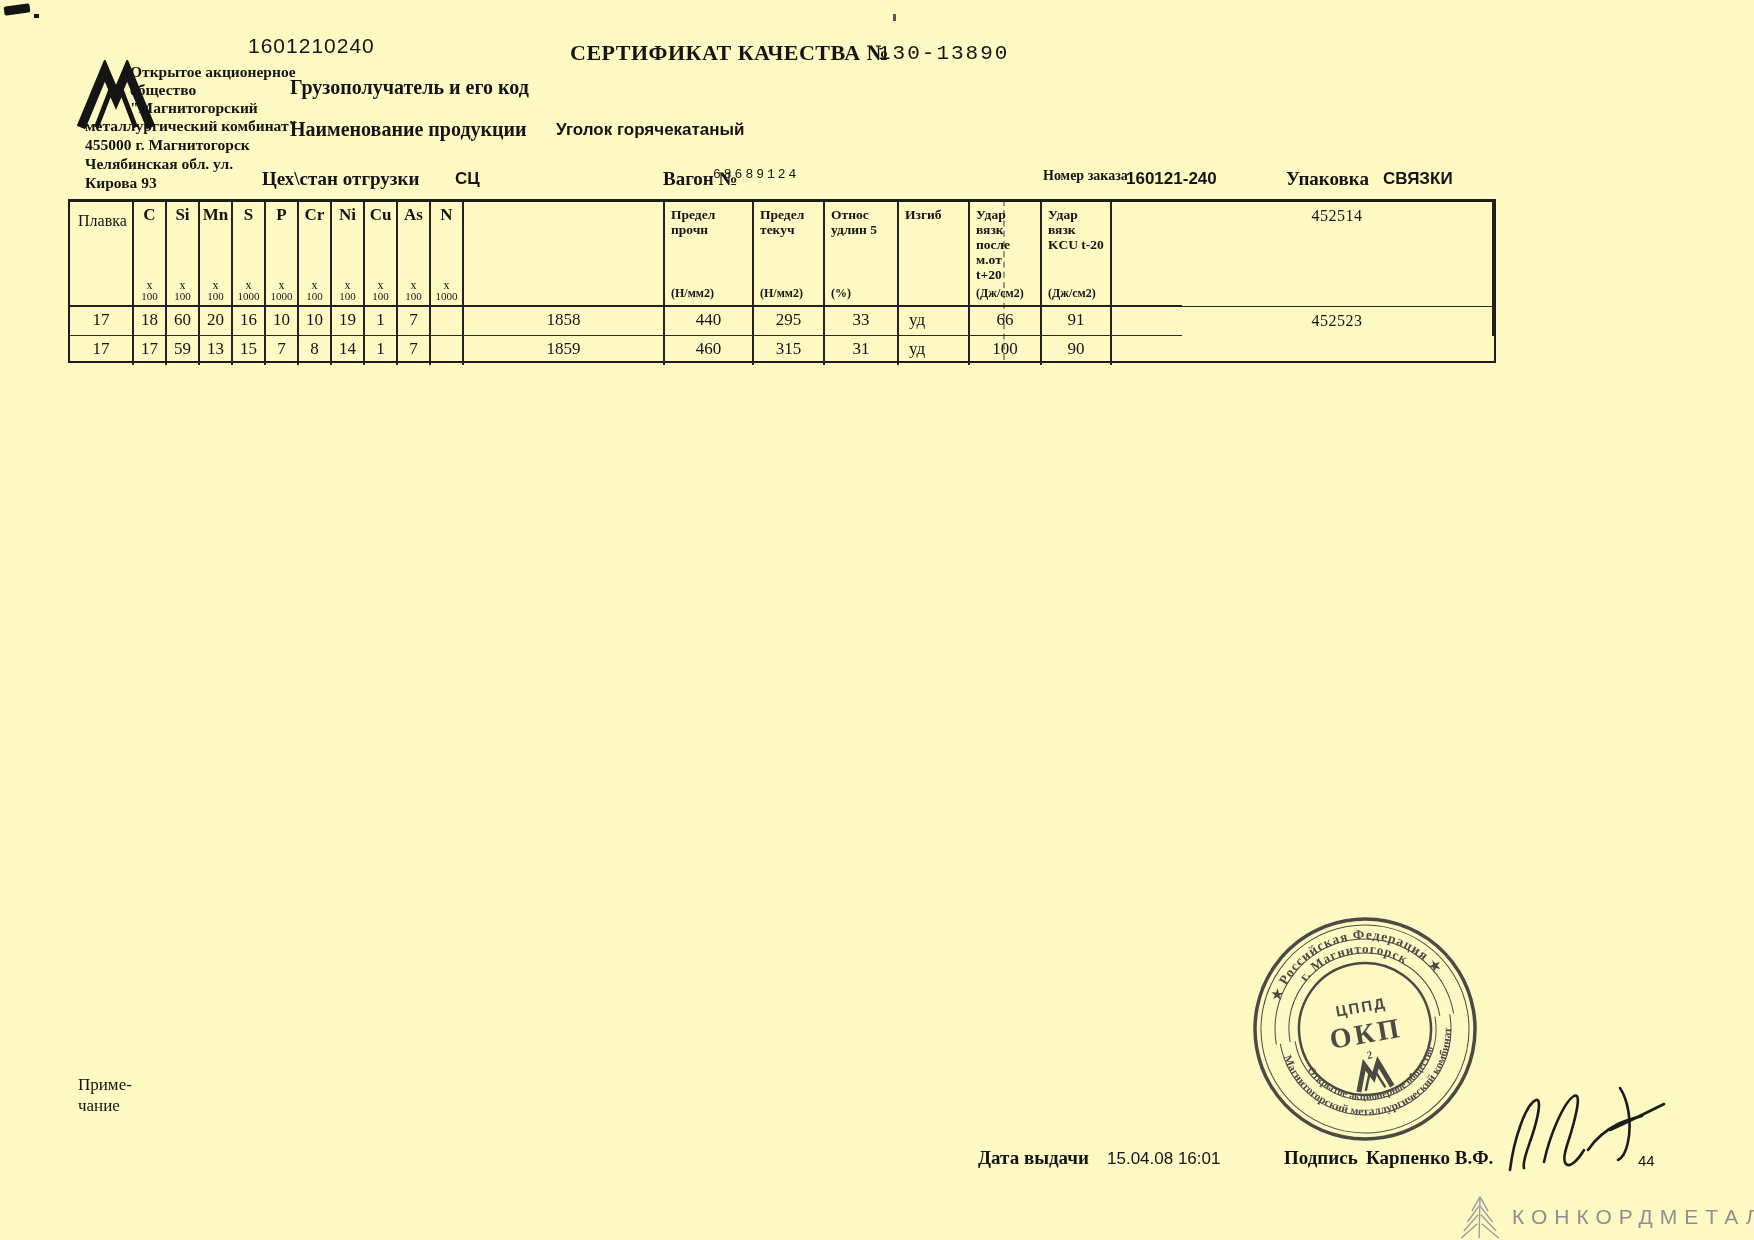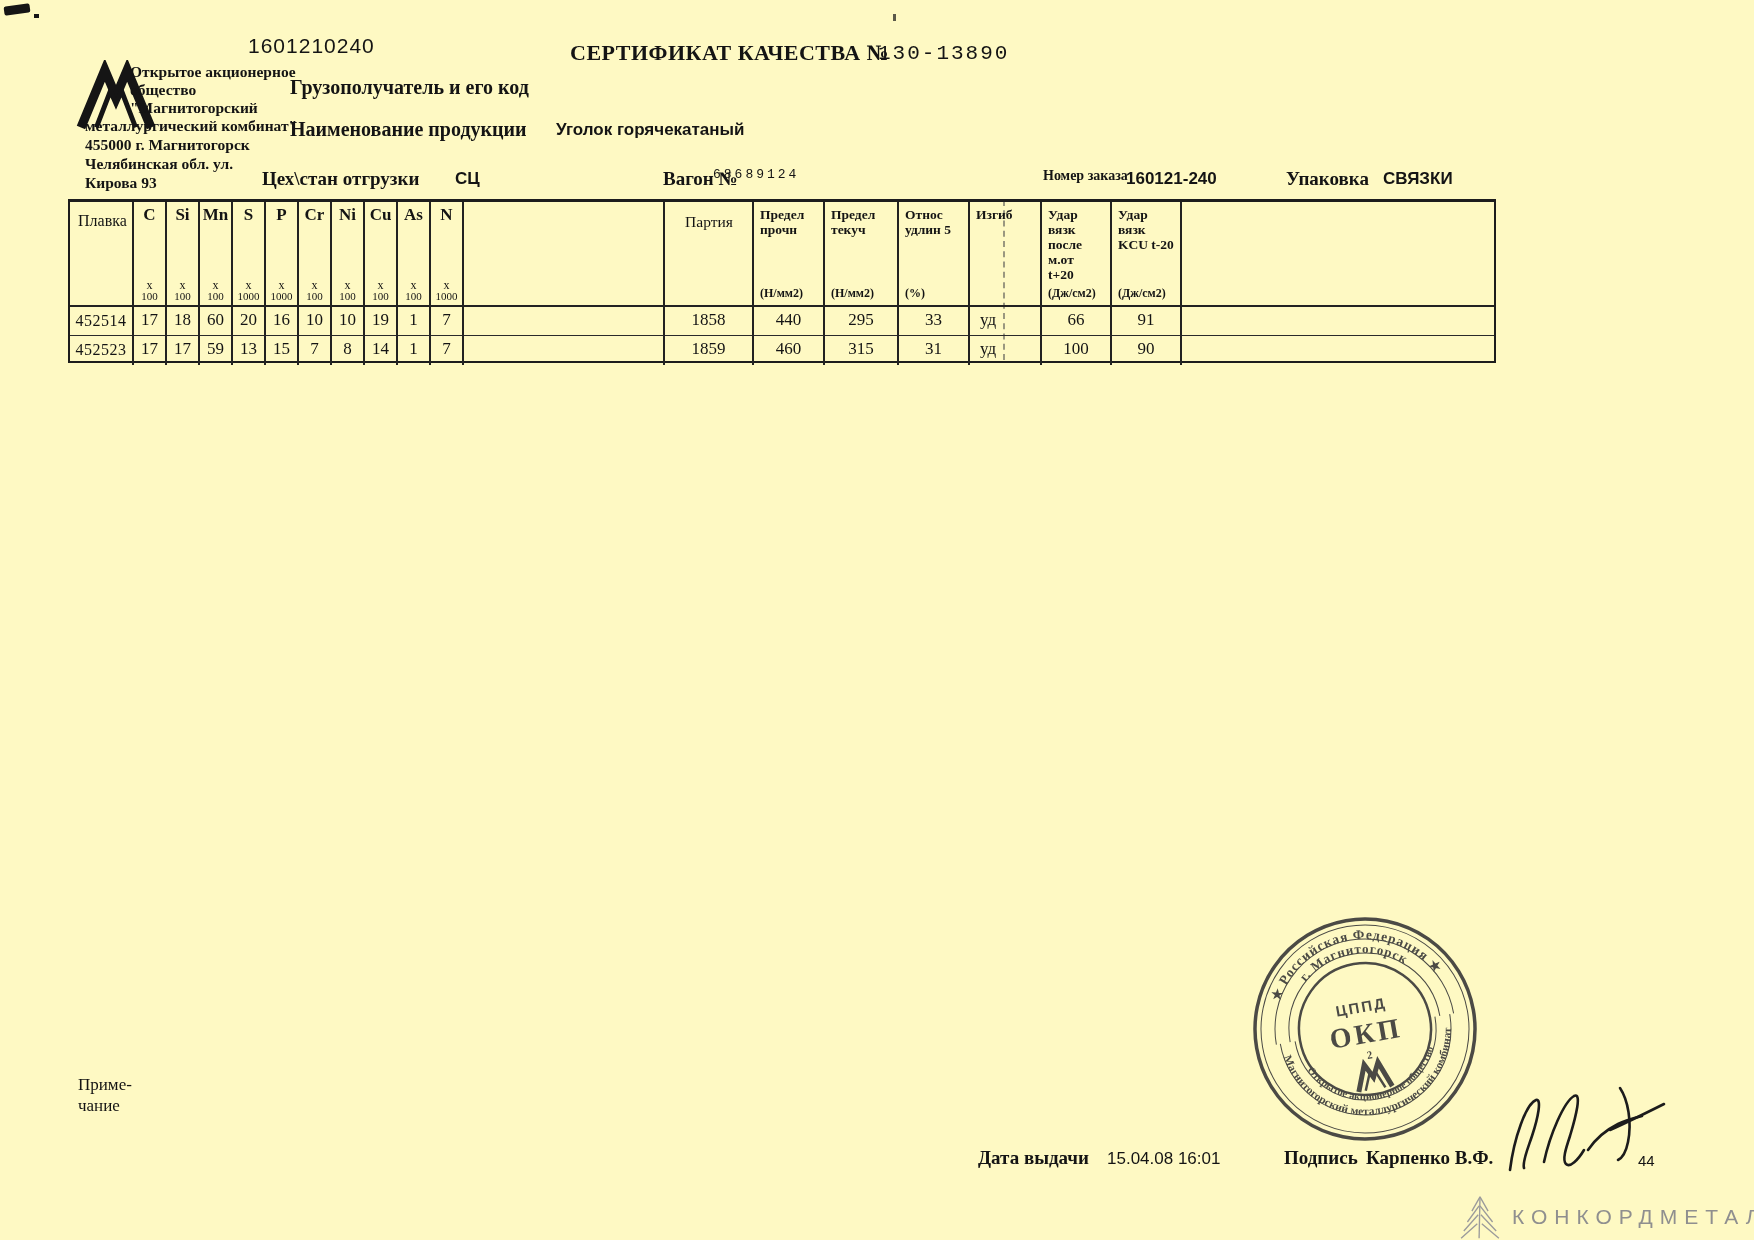--- a/index.html
+++ b/index.html
@@ -178,21 +178,20 @@
     <div class="c h el">
         <div class="sym">N</div>
         <div class="mult">
           <div class="xx">х</div>
           <div>1000</div>
         </div>
       </div>
 
     <div class="c h"></div>
 
-    <div class="c h rh bh"><span>Партия</span></div>
     <div class="c h rh">
         <div>Предел</div>
         <div>прочн</div>
         <div class="u">(Н/мм2)</div>
       </div>
     <div class="c h rh">
         <div>Предел</div>
         <div>текуч</div>
         <div class="u">(Н/мм2)</div>
       </div>

